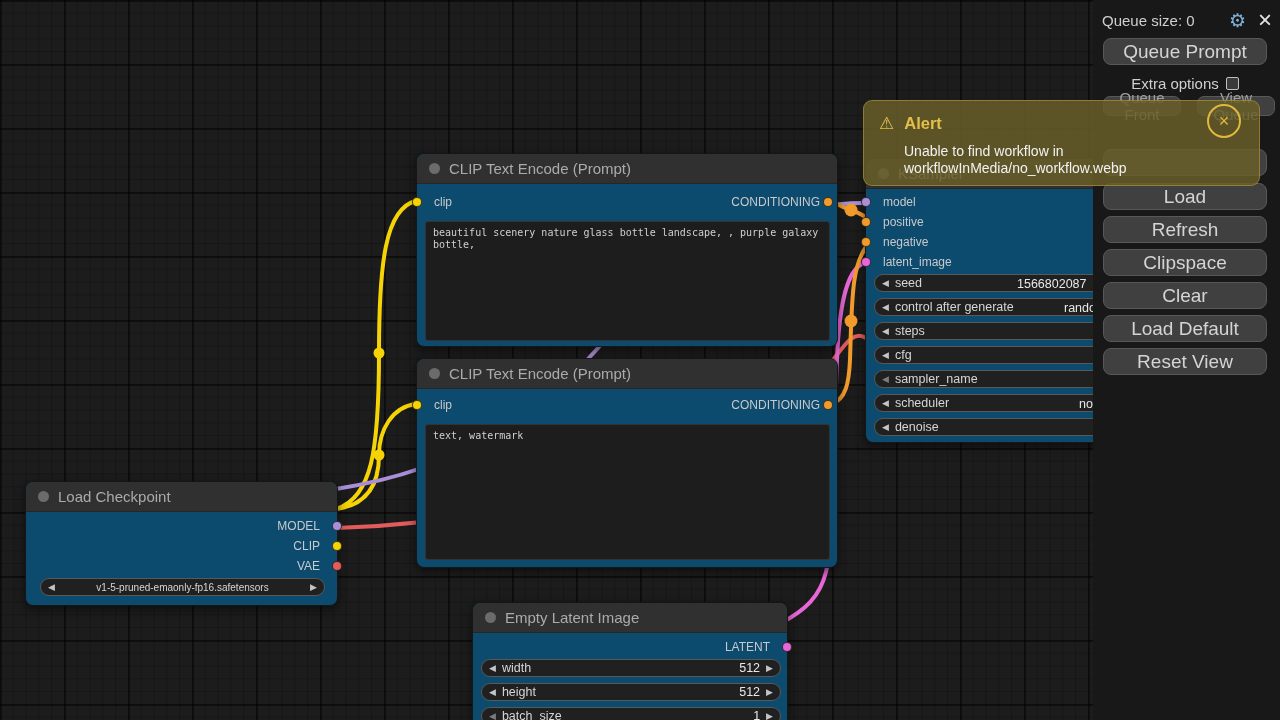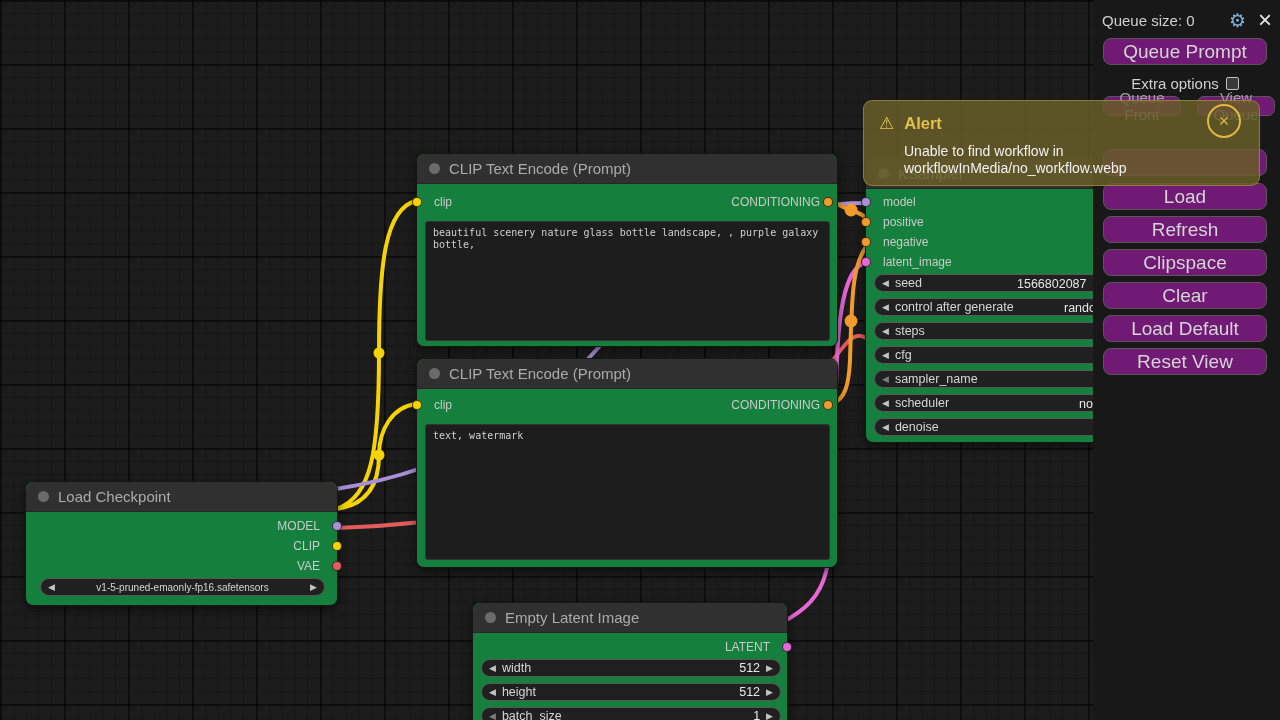--- a/index.html
+++ b/index.html
@@ -14,21 +14,21 @@
       linear-gradient(to bottom, rgba(0,0,0,.45) 0 2px, transparent 2px),
       linear-gradient(to right, rgba(0,0,0,.20) 0 1px, transparent 1px),
       linear-gradient(to bottom, rgba(0,0,0,.20) 0 1px, transparent 1px);
     background-size:64px 64px,64px 64px,12.8px 12.8px,12.8px 12.8px; }
 
   
   #wires { position:absolute; inset:0; z-index:10; }
   #wires path { fill:none; stroke-width:4; stroke-linecap:round; }
 
   
-  .node { position:absolute; z-index:20; background:#15803d;
+  .node { position:absolute; z-index:20; background:#0c4a6e;
           border:1px solid #161616; border-radius:8px;
           box-shadow:0 3px 10px rgba(0,0,0,.55); }
   .node-header { height:30px; display:flex; align-items:center; gap:9px;
           padding:0 12px; background:#303030; border-bottom:1px solid #262626;
           border-radius:8px 8px 0 0; color:#ababab; font-size:15px; }
   .title-dot { width:11px; height:11px; border-radius:50%; background:#6b6b6b; flex:0 0 auto; }
   .slot-row { position:absolute; left:0; right:0; height:20px; display:flex;
           align-items:center; font-size:12px; color:#c9c9c9; }
   .slot-label-in  { margin-left:17px; }
   .slot-label-out { margin-left:auto; margin-right:17px; }
@@ -56,21 +56,21 @@
 
   
   #menu-panel { position:absolute; left:1093px; top:0; width:187px; height:720px;
           background:#181818; z-index:30; }
   .menu-top { position:absolute; left:9px; top:8px; width:170px; height:24px;
           display:flex; align-items:center; }
   .queue-size { color:#cfcfcf; font-size:15px; }
   .gear { margin-left:auto; color:#7fb2d8; font-size:19px; cursor:pointer; }
   .menu-close { margin-left:12px; color:#e4e4e4; font-size:24px; line-height:20px; cursor:pointer; }
   .mbtn { position:absolute; left:10px; width:164px; height:27px;
-          background:#701a75; border:1px solid #585858; border-radius:8px;
+          background:#404040; border:1px solid #585858; border-radius:8px;
           color:#d4d4d4; font-size:19px; display:flex; align-items:center;
           justify-content:center; font-family:inherit; }
   .mbtn.small { width:78px; height:20px; font-size:15px; color:#9f9f9f; border-radius:7px; }
   .extra-row { position:absolute; left:10px; top:75px; width:164px; height:17px;
           display:flex; align-items:center; justify-content:center; gap:7px;
           color:#cfcfcf; font-size:15px; }
   .checkbox { width:13px; height:13px; background:#3a3a3a; border:1px solid #c0c0c0;
           border-radius:2px; }
 
   

